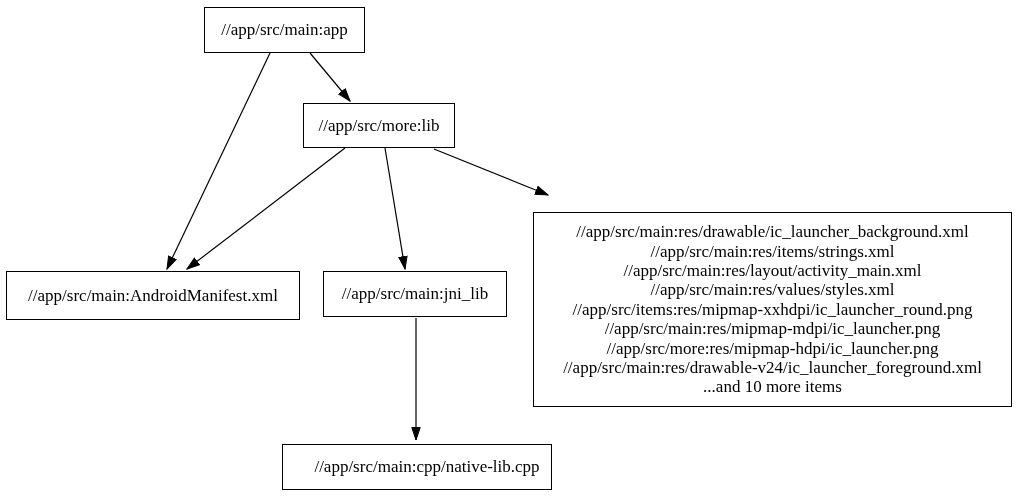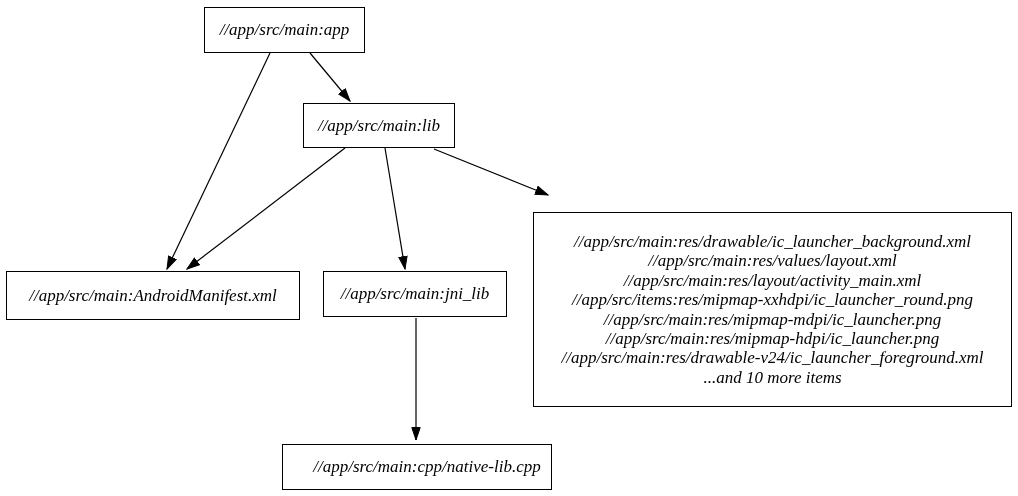--- a/index.html
+++ b/index.html
@@ -29,21 +29,20 @@
     box-sizing: border-box;
     border: 1px solid #000000;
     background: #ffffff;
     display: flex;
     align-items: center;
     justify-content: center;
     text-align: center;
     font-size: 17px;
     line-height: 1.15;
     white-space: nowrap;
-    font-style: italic;
   }
   .node-app       { left: 204px; top:   7px; width: 161px; height: 46px; }
   .node-lib       { left: 303px; top: 103px; width: 152px; height: 45px; }
   .node-manifest  { left:   6px; top: 271px; width: 294px; height: 49px; }
   .node-jni-lib   { left: 323px; top: 271px; width: 184px; height: 46px; }
   .node-native    { left: 282px; top: 444px; width: 270px; height: 46px; padding-left: 20px; }
   .node-resources {
     left: 533px; top: 212px; width: 479px; height: 195px;
     flex-direction: column;
     justify-content: center;
@@ -72,38 +71,39 @@
     <line x1="385" y1="148" x2="405" y2="269" stroke="#000000" stroke-width="1.2" marker-end="url(#arrow)"></line>
     <line x1="434" y1="149" x2="548" y2="195" stroke="#000000" stroke-width="1.2" marker-end="url(#arrow)"></line>
     <line x1="416" y1="318" x2="416" y2="440" stroke="#000000" stroke-width="1.2" marker-end="url(#arrow)"></line>
   </svg>
 
   <div class="node node-app">
     <span>//app/src/main:app</span>
   </div>
 
   <div class="node node-lib">
-    <span>//app/src/main:lib</span>
+    <span>//app/src/more:lib</span>
   </div>
 
   <div class="node node-manifest">
     <span>//app/src/main:AndroidManifest.xml</span>
   </div>
 
   <div class="node node-jni-lib">
     <span>//app/src/main:jni_lib</span>
   </div>
 
   <div class="node node-resources">
     <span class="res-line">//app/src/main:res/drawable/ic_launcher_background.xml</span>
-    <span class="res-line">//app/src/main:res/values/layout.xml</span>
+    <span class="res-line">//app/src/main:res/items/strings.xml</span>
     <span class="res-line">//app/src/main:res/layout/activity_main.xml</span>
+    <span class="res-line">//app/src/main:res/values/styles.xml</span>
     <span class="res-line">//app/src/items:res/mipmap-xxhdpi/ic_launcher_round.png</span>
     <span class="res-line">//app/src/main:res/mipmap-mdpi/ic_launcher.png</span>
-    <span class="res-line">//app/src/main:res/mipmap-hdpi/ic_launcher.png</span>
+    <span class="res-line">//app/src/more:res/mipmap-hdpi/ic_launcher.png</span>
     <span class="res-line">//app/src/main:res/drawable-v24/ic_launcher_foreground.xml</span>
     <span class="res-line">...and 10 more items</span>
   </div>
 
   <div class="node node-native">
     <span>//app/src/main:cpp/native-lib.cpp</span>
   </div>
 
 </div>
 

